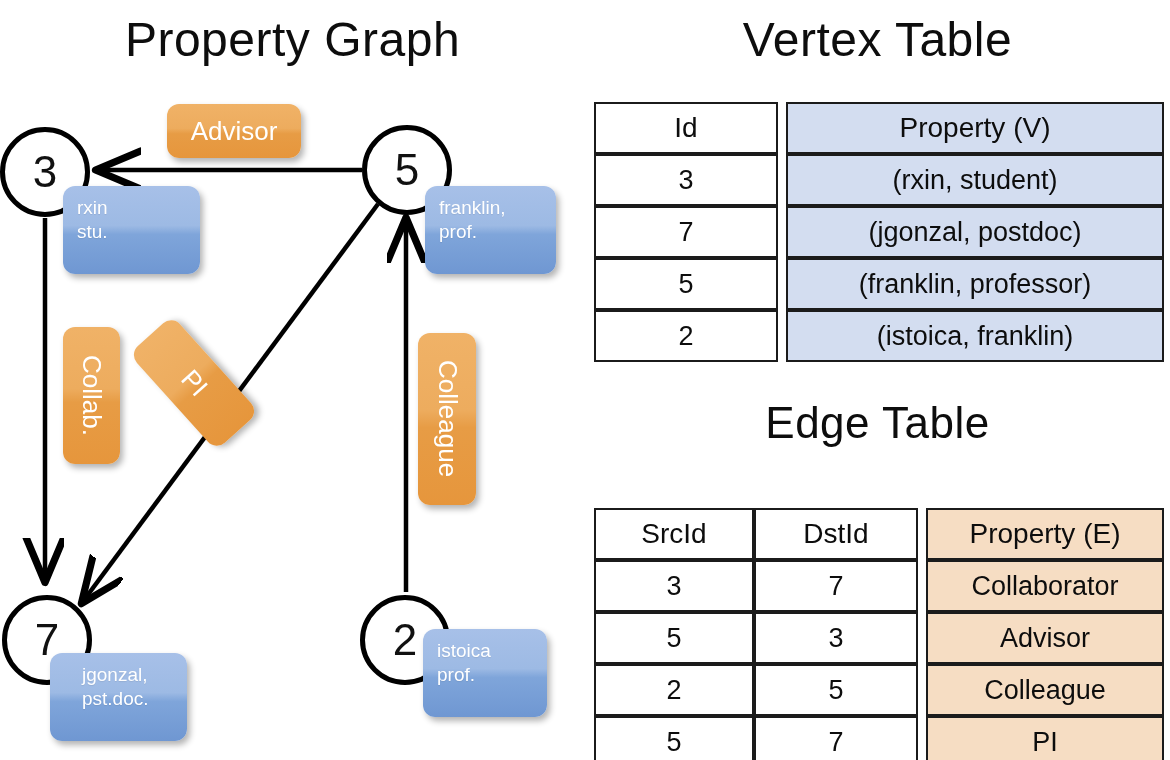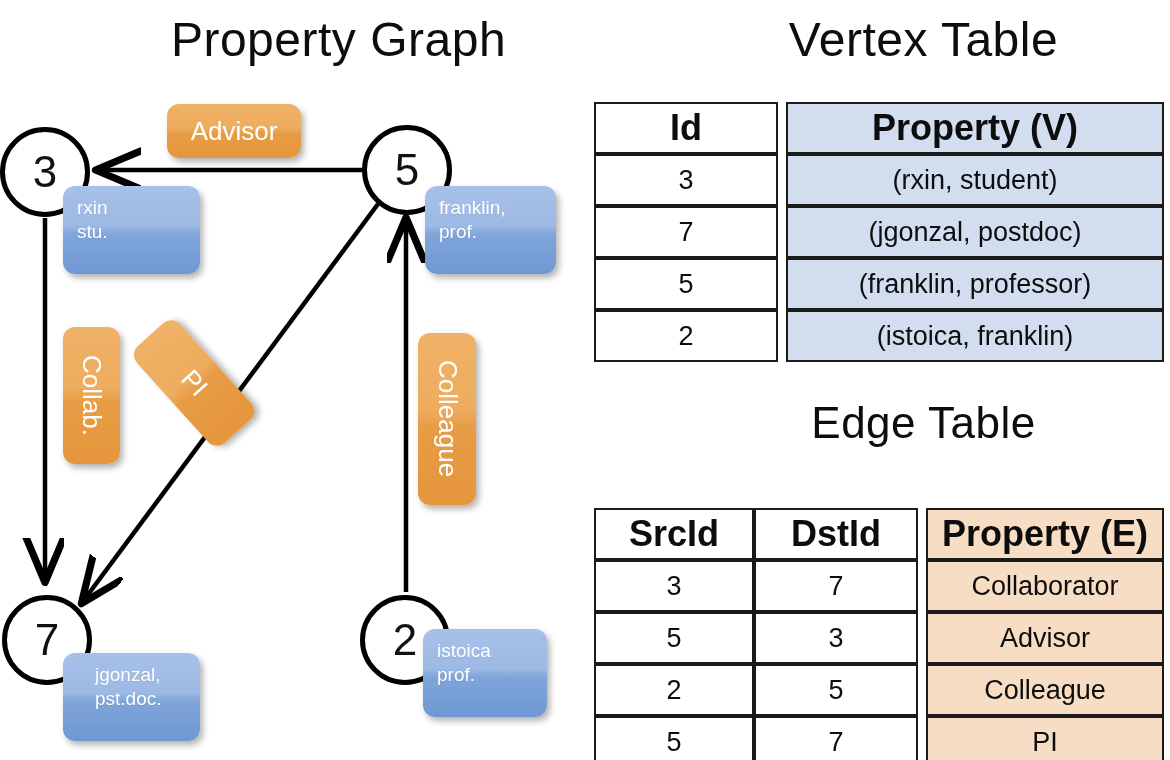--- a/index.html
+++ b/index.html
@@ -17,21 +17,20 @@
   }
 
   
   .section-title {
     position: absolute;
     font-family: "Liberation Sans", sans-serif;
     font-weight: 300;
     color: #0d0d0d;
     white-space: nowrap;
     letter-spacing: 0.5px;
-    margin-left: 46px;
   }
   #pg-title   { left: 0px;   top: 12px;  width: 585px; text-align: center; font-size: 48px; }
   #vt-title   { left: 585px; top: 12px;  width: 585px; text-align: center; font-size: 48px; }
   #et-title   { left: 585px; top: 398px; width: 585px; text-align: center; font-size: 44px; }
 
   
   #graph-canvas {
     position: absolute;
     left: 0; top: 0;
     width: 585px; height: 760px;
@@ -103,21 +102,21 @@
     border: 2px solid #1b1b1b;
     text-align: center;
     font-weight: 300;
     font-size: 27px;
     color: #0d0d0d;
     padding: 0;
     height: 48px;
     background: #ffffff;
     font-family: "Liberation Sans", sans-serif;
   }
-  .tbl th { font-weight: bold; font-size: 36px; }
+  .tbl th { font-weight: normal; font-size: 28px; }
   .gapcol { border: none !important; background: transparent !important; width: 6px; }
   .blue   { background: #d3ddf0 !important; }
   .peach  { background: #f6ddc3 !important; }
 
   #vertex-table { left: 594px; top: 102px; width: 570px; }
   #edge-table   { left: 594px; top: 488px; width: 570px; margin-top: 20px; }
 </style>
 </head>
 <body>
 
@@ -149,21 +148,21 @@
   <div class="vprop" style="left:63px; top:186px; width:137px; height:88px;">
     <div>rxin</div>
     <div>stu.</div>
   </div>
 
   <div class="vprop" style="left:425px; top:186px; width:131px; height:88px;">
     <div>franklin,</div>
     <div>prof.</div>
   </div>
 
-  <div class="vprop" style="left:63px; top:653px; width:137px; height:88px;padding-left:32px;">
+  <div class="vprop" style="left:50px; top:653px; width:137px; height:88px;padding-left:32px;">
     <div>jgonzal,</div>
     <div>pst.doc.</div>
   </div>
 
   <div class="vprop" style="left:423px; top:629px; width:124px; height:88px;">
     <div>istoica</div>
     <div>prof.</div>
   </div>
 
   <div class="eprop" style="left:167px; top:104px; width:134px; height:54px;">Advisor</div>

